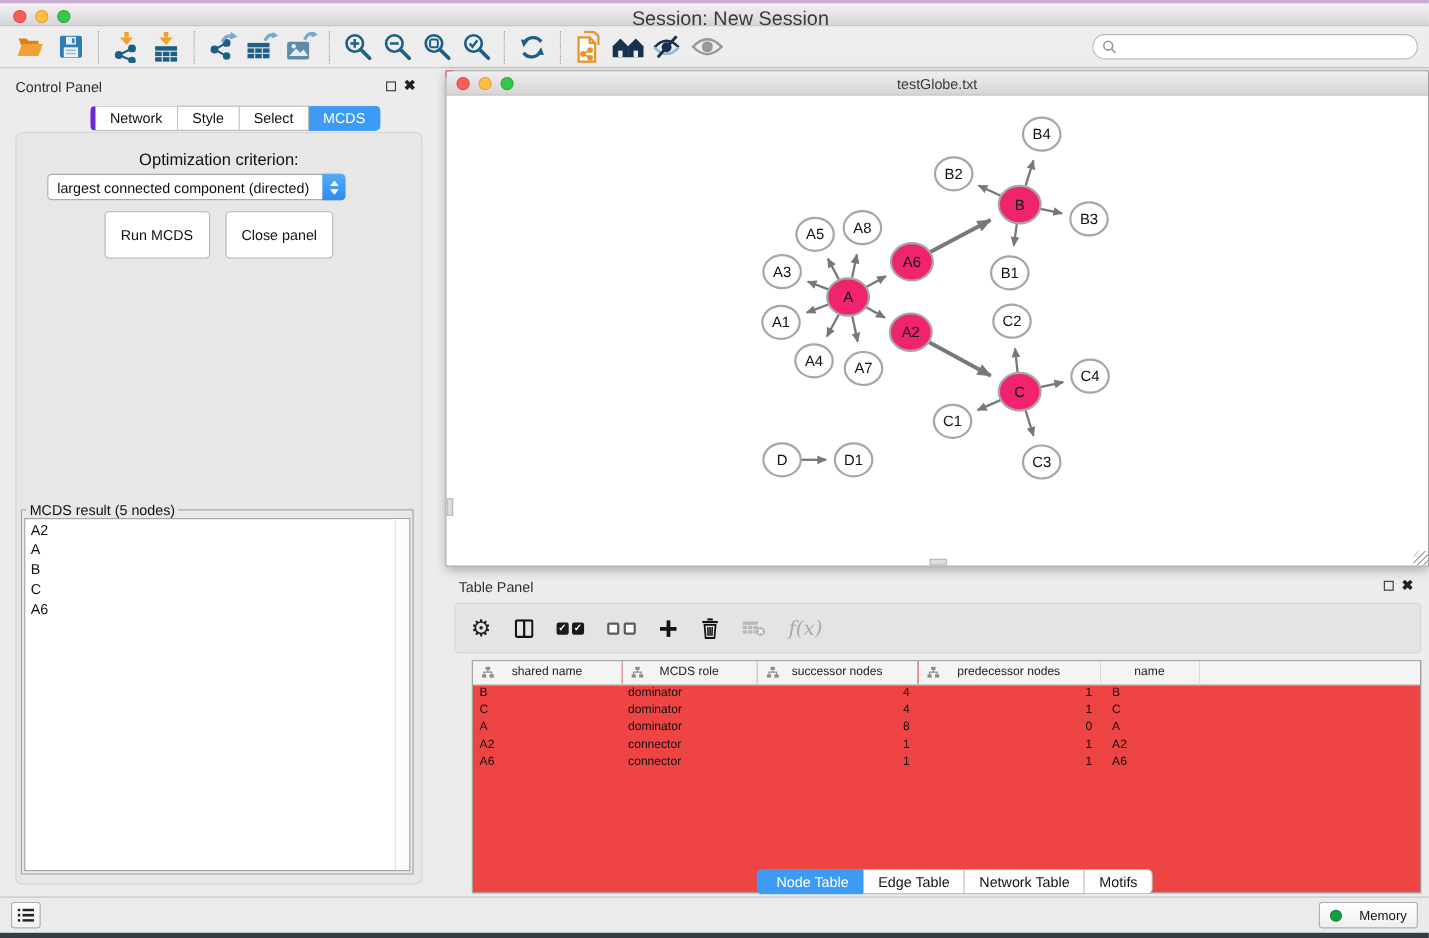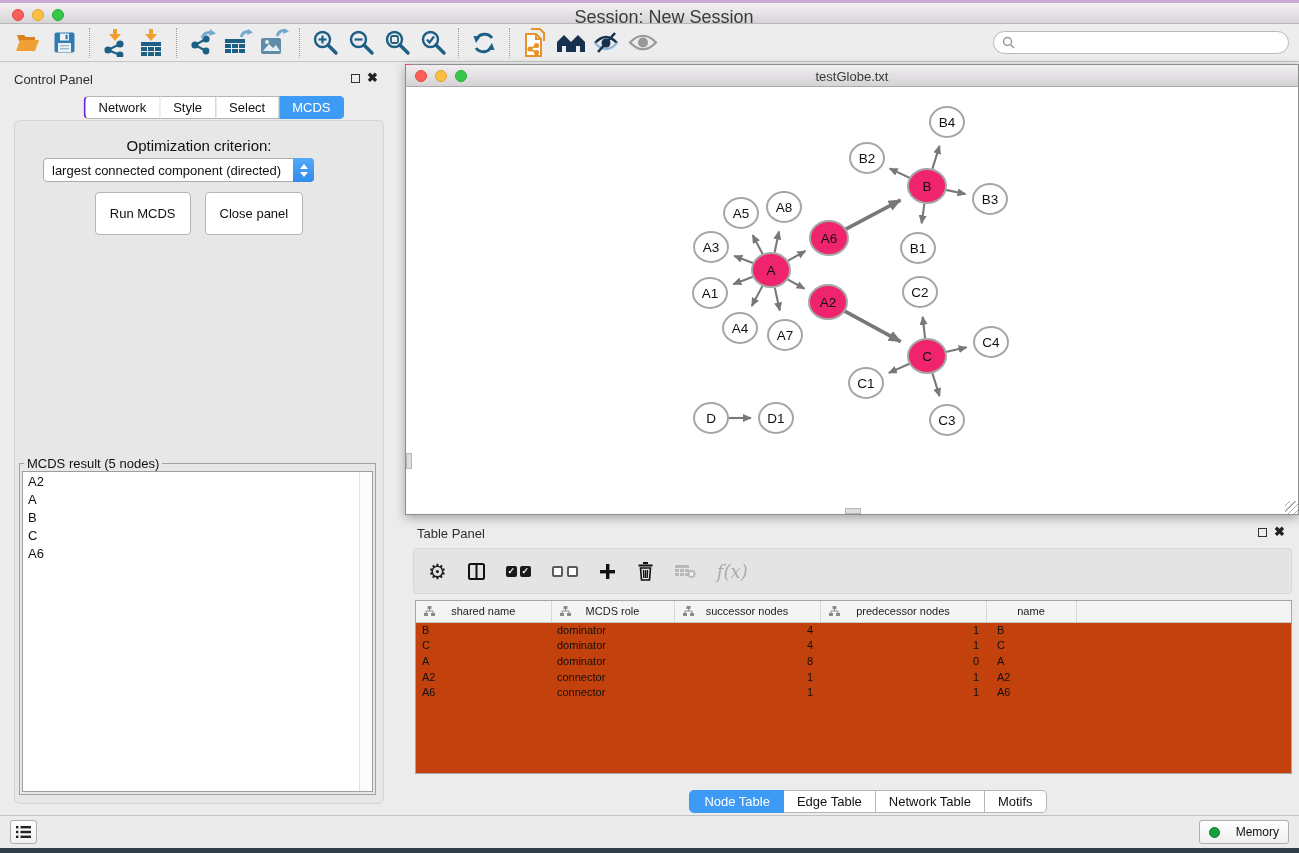--- a/index.html
+++ b/index.html
@@ -24,21 +24,21 @@
   #search-box { position:absolute; right:10px; top:7px; width:296px; height:23px; background:#fff;
     border:1px solid #B9B9B9; border-radius:12px; display:flex; align-items:center; padding-left:8px; }
 
   
   #control-panel { position:absolute; left:6px; top:66px; width:384px; height:744px; }
   .panel-title { position:absolute; left:8px; top:6px; font-size:13px; color:#2E2E2E; }
   .panel-float { position:absolute; right:30px; top:8px; width:9px; height:9px; border:1.5px solid #333; }
   .panel-close { position:absolute; right:12px; top:4px; font-size:13px; font-weight:bold; color:#222; }
   .tabgroup { display:inline-flex; }
   .tabgroup .tab { font-size:13px; padding:3px 13px; background:#fff; border:1px solid #B5B5B5; border-left:none; color:#111; white-space:nowrap; }
-  .tabgroup .tab:first-child { border-left:2px solid #6d28d9; border-radius:5px 0 0 5px;margin-left:32px; }
+  .tabgroup .tab:first-child { border-left:5px solid #6d28d9; border-radius:5px 0 0 5px;margin-left:32px; }
   .tabgroup .tab:last-child { border-radius:0 5px 5px 0; }
   .tabgroup .tab.active { background:#3D9BF5; border-color:#3D9BF5; color:#fff; }
   #cp-tabs { position:absolute; left:50%; transform:translateX(-50%); top:30px; }
   #cp-content { position:absolute; left:8px; right:6px; top:54px; bottom:6px; background:#E7E7E7;
     border:1px solid #D4D4D4; border-radius:6px; }
   #opt-label { position:absolute; left:0; right:0; top:16px; text-align:center; font-size:15px; color:#111; }
   #criterion { position:absolute; left:28px; top:37px; width:271px; height:24px; background:#fff;
     border:1px solid #ABABAB; border-radius:4px; font-size:13px; color:#111; display:flex; align-items:center; padding-left:8px; }
   #criterion .stepper { position:absolute; right:-1px; top:-1px; width:21px; height:24px;
     background:linear-gradient(#55AAF7,#2F8BEE); border-radius:0 4px 4px 0; display:flex; flex-direction:column; align-items:center; justify-content:center; gap:3px; }
@@ -71,21 +71,21 @@
   #table-panel { position:absolute; left:405px; top:520px; width:894px; height:295px; }
   #tp-toolbar { position:absolute; left:8px; right:7px; top:28px; height:46px; background:#E4E4E4;
     border:1px solid #D6D6D6; border-radius:4px; display:flex; align-items:center; padding-left:14px; gap:21px; }
   .tpi { display:flex; align-items:center; justify-content:center; }
   .gear-glyph { font-size:21px; color:#1F1F1F; line-height:1; }
   .cb { width:11px; height:11px; border-radius:2px; display:inline-flex; align-items:center; justify-content:center; }
   .cb.on { background:#1A1A1A; color:#fff; font-size:9px; font-weight:bold; }
   .cb.off { border:2px solid #5A5A5A; background:#fff; }
   .fx { font-family:"DejaVu Serif",serif; font-style:italic; font-size:18px; color:#ABABAB; }
 
-  #data-table { position:absolute; left:10px; right:7px; top:80px; height:174px; background:#c2410c; border:1px solid #A5A5A5; overflow:hidden; }
+  #data-table { position:absolute; left:24px; right:7px; top:80px; height:212px; background:#ef4444; border:1px solid #A5A5A5; overflow:hidden; }
   #tbl { border-collapse:collapse; table-layout:fixed; font-size:11px; color:#111; width:100%; }
   #tbl th { height:21px; background:#F4F4F4; border-right:1px solid #D8D8D8; border-bottom:1px solid #C9C9C9;
     font-weight:normal; font-size:11px; color:#222; position:relative; text-align:center; }
   #tbl th .hicon { position:absolute; left:8px; top:5px; }
   #tbl th:last-child { border-right:none; }
   #tbl td { height:15.6px; padding:0 6px; white-space:nowrap; overflow:hidden; }
   #tbl td.num { text-align:right; padding-right:7px; }
   #tbl td.c4 { padding-left:11px; }
 
   #tp-tabs { position:absolute; left:0; right:0; top:270px; display:flex; justify-content:center; }

